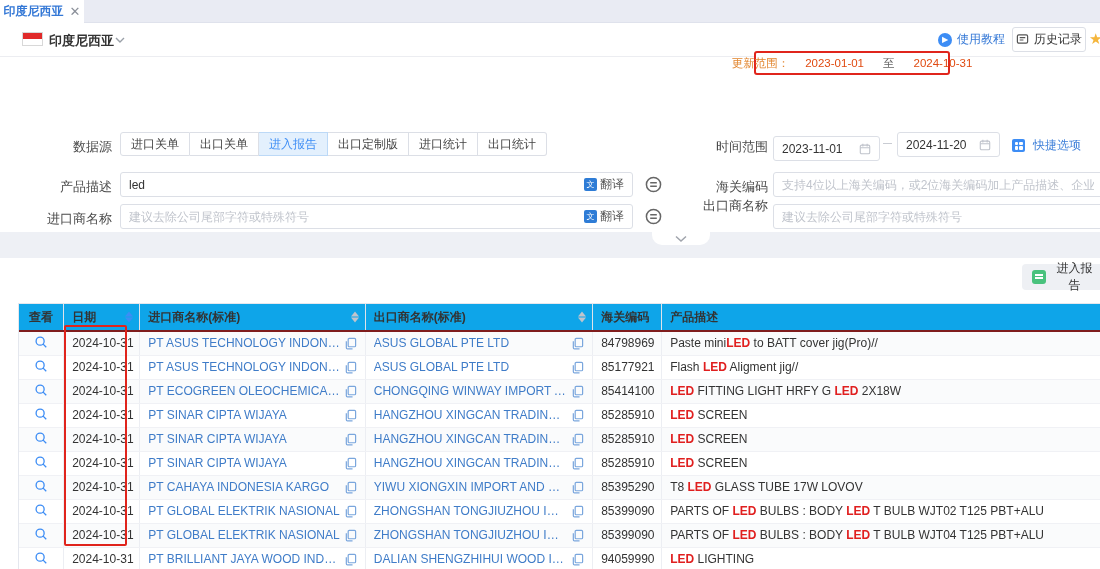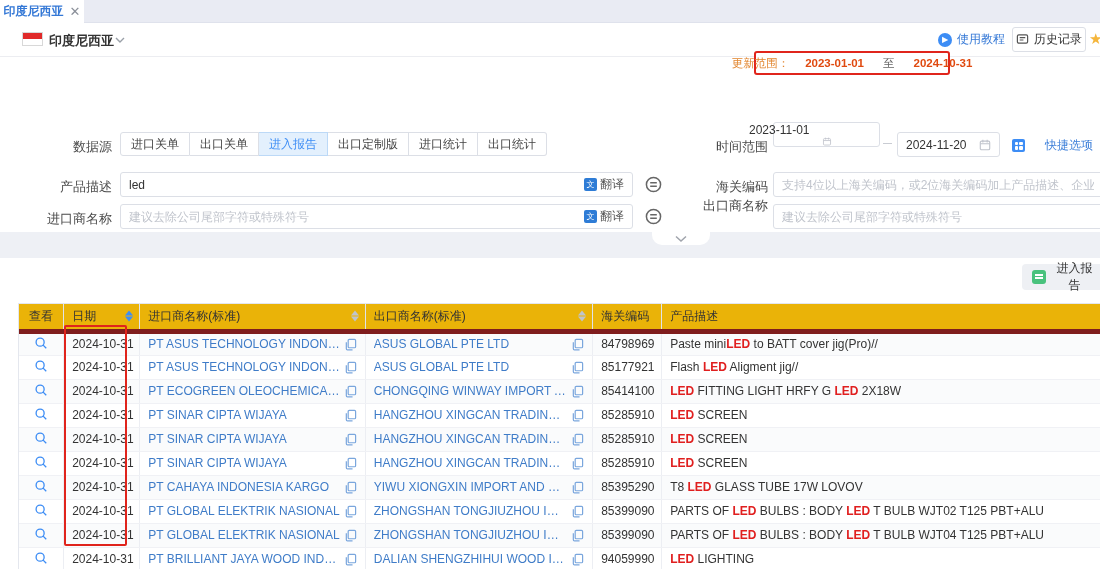--- a/index.html
+++ b/index.html
@@ -20,40 +20,40 @@
   .country { position:absolute; left:49px; top:9px; font-size:13px; font-weight:bold; color:#333; }
   .hdr-chev { position:absolute; left:115px; top:12px; width:10px; height:10px; }
   .tutorial { position:absolute; left:938px; top:8px; display:flex; align-items:center; gap:5px; font-size:12px; color:#3478d6; cursor:pointer; }
   .play-icon { width:14px; height:14px; border-radius:50%; background:#3d8df5; color:#fff; font-size:8px; display:flex; align-items:center; justify-content:center; }
   .history-btn { position:absolute; left:1012px; top:4px; width:74px; height:25px; border:1px solid #dcdfe6; border-radius:3px; background:#fff; display:flex; align-items:center; justify-content:center; gap:5px; font-size:12px; color:#333; cursor:pointer; }
   .star { position:absolute; left:1089px; top:7px; font-size:15px; color:#f5b63c; }
 
   
   .update-box { position:absolute; left:754px; top:51px; width:196px; height:24px; border:2px solid #e0251c; border-radius:3px; display:flex; align-items:center; justify-content:center; white-space:nowrap; font-size:11.5px; background:#fff; z-index:5;gap:16px; }
   .update-box .lbl { color:#e2862f; }
-  .update-box .dt { color:#e04a10; font-weight:bold; }
+  .update-box .dt { color:#e04a10; font-weight:normal; }
   .update-box .mid { color:#666; margin:0 3px; }
 
   
   .filter-panel { position:absolute; left:0; top:57px; width:1100px; height:175px; background:#fff; }
   .flabel { position:absolute; font-size:13px; color:#4a4a4a; text-align:right; width:90px; }
   .seg-group { position:absolute; left:120px; top:75px; display:flex; }
   .seg { height:24px; padding:0 10px; border:1px solid #dcdfe6; border-left:none; background:#fff; font-size:12px; color:#444; display:flex; align-items:center; cursor:pointer; }
   .seg:first-child { border-left:1px solid #dcdfe6; border-radius:3px 0 0 3px; }
   .seg:last-child { border-radius:0 3px 3px 0; }
   .seg.active { background:#e3f0fd; color:#3d8df5; border-color:#bcd9f7; }
   .inp { position:absolute; height:25px; border:1px solid #dcdfe6; border-radius:3px; background:#fff; font-size:12px; color:#333; display:flex; align-items:center; padding:0 8px; }
   .inp input { border:none; outline:none; flex:1; font-size:12px; color:#333; font-family:inherit; min-width:0; background:transparent; }
   .inp input::placeholder { color:#c0c4cc; }
   .trans-btn { display:flex; align-items:center; gap:3px; font-size:12px; color:#555; cursor:pointer; flex:none; }
   .trans-ico { width:13px; height:13px; background:#2e7cd6; border-radius:2px; color:#fff; font-size:8px; display:flex; align-items:center; justify-content:center; }
   .circle-ico { position:absolute; width:17px; height:17px; cursor:pointer; }
   .select-caret { width:9px; height:9px; flex:none; margin-left:6px; }
   .dash { position:absolute; left:883px; top:86px; width:9px; border-top:1px solid #c9ccd3; }
-  .quick { position:absolute; left:1012px; top:80px; display:flex; align-items:center; gap:20px; font-size:12px; color:#3d7fd9; cursor:pointer; }
+  .quick { position:absolute; left:1012px; top:80px; display:flex; align-items:center; gap:8px; font-size:12px; color:#3d7fd9; cursor:pointer; }
   .quick-ico { width:13px; height:13px; background:#3d8df5; border-radius:2px; display:grid; grid-template-columns:1fr 1fr; gap:1.5px; padding:2.5px; }
   .quick-ico i { background:#fff; border-radius:1px; }
   .chk-row { position:absolute; left:20px; top:204px; display:flex; gap:22px; align-items:center; }
   .chk { display:flex; align-items:center; gap:6px; font-size:12px; color:#444; cursor:pointer; }
   .chk .box { width:13px; height:13px; border:1px solid #c8cdd4; border-radius:2px; background:#fff; }
 
   
   .gap { position:absolute; left:0; top:232px; width:1100px; height:26px; background:#eef0f5; }
   .collapse-tab { position:absolute; left:652px; top:232px; width:58px; height:13px; background:#fff; border-radius:0 0 10px 10px; display:flex; align-items:center; justify-content:center; cursor:pointer; }
 
@@ -61,21 +61,21 @@
   .results { position:absolute; left:0; top:258px; width:1100px; height:311px; background:#fff; }
   .summary { position:absolute; left:18px; top:11px; font-size:14px; color:#333; font-weight:bold; }
   .summary .count { color:#e02a2a; margin:0 4px; }
   .report-btn { position:absolute; left:1022px; top:6px; width:86px; height:26px; background:#eef0f4; border:none; border-radius:4px; display:flex; align-items:center; gap:5px; padding:0 10px; font-size:12px; color:#333; cursor:pointer; }
   .report-ico { width:14px; height:14px; background:#49c27d; border-radius:3px; position:relative; flex:none; }
   .report-ico:before { content:""; position:absolute; left:3px; top:4px; width:8px; height:1.5px; background:#fff; box-shadow:0 3px 0 #fff; }
 
   
   .tablewrap { position:absolute; left:18px; top:45px; width:1082px; border-top:1px solid #e4e7ee; border-left:1px solid #e4e7ee; }
   table { border-collapse:collapse; table-layout:fixed; width:1090px; font-size:12px; }
-  th { background:#eab308; height:27px; font-weight:normal; color:#333; text-align:left; padding:0 8px; border-right:1px solid #e0e3ea; border-bottom:5px solid #7f1d1d; position:relative; white-space:nowrap; overflow:hidden; }
+  th { background:#0ea5e9; height:27px; font-weight:bold; color:#333; text-align:left; padding:0 8px; border-right:1px solid #e0e3ea; border-bottom:2px solid #7f1d1d; position:relative; white-space:nowrap; overflow:hidden; }
   td { height:24px; padding:0 8px; border-right:1px solid #eceef3; border-bottom:1px solid #f0f1f5; white-space:nowrap; overflow:hidden; color:#333; }
   tr.odd td { background:#fafbfc; }
   th.c-view, td.c-view { width:44px; text-align:center; padding:0; }
   th.c-date, td.c-date { width:75px; }
   th.c-imp, td.c-imp { width:222px; }
   th.c-exp, td.c-exp { width:224px; }
   th.c-hs, td.c-hs { width:68px; }
   th.c-desc, td.c-desc { width:440px; }
   .comp { color:#3f7cc8; display:flex; align-items:center; }
   .comp .nm { flex:1; overflow:hidden; text-overflow:ellipsis; }
@@ -140,21 +140,21 @@
     <div class="seg-group">
         <div class="seg">进口关单</div>
         <div class="seg">出口关单</div>
         <div class="seg active">进入报告</div>
         <div class="seg">出口定制版</div>
         <div class="seg">进口统计</div>
         <div class="seg">出口统计</div>
       </div>
 
     <span class="flabel" style="left:678px; top:81px;">时间范围</span>
-    <div class="inp" style="left:773px; top:65px; width:107px;flex-direction:column;">
+    <div class="inp" style="left:773px; top:79px; width:107px;">
       <input value="2023-11-01" style="">
       <svg width="12" height="12" viewBox="0 0 14 14">
           <rect x="1.5" y="2.5" width="11" height="10" rx="1.5" fill="none" stroke="#c0c4cc" stroke-width="1.3"></rect>
           <path d="M1.5 5.5h11 M4.5 1v3 M9.5 1v3" stroke="#c0c4cc" stroke-width="1.3"></path>
         </svg>
     </div>
     <div class="dash"></div>
     <div class="inp" style="left:897px; top:75px; width:103px;">
       <input value="2024-11-20" style="">
       <svg width="12" height="12" viewBox="0 0 14 14">

